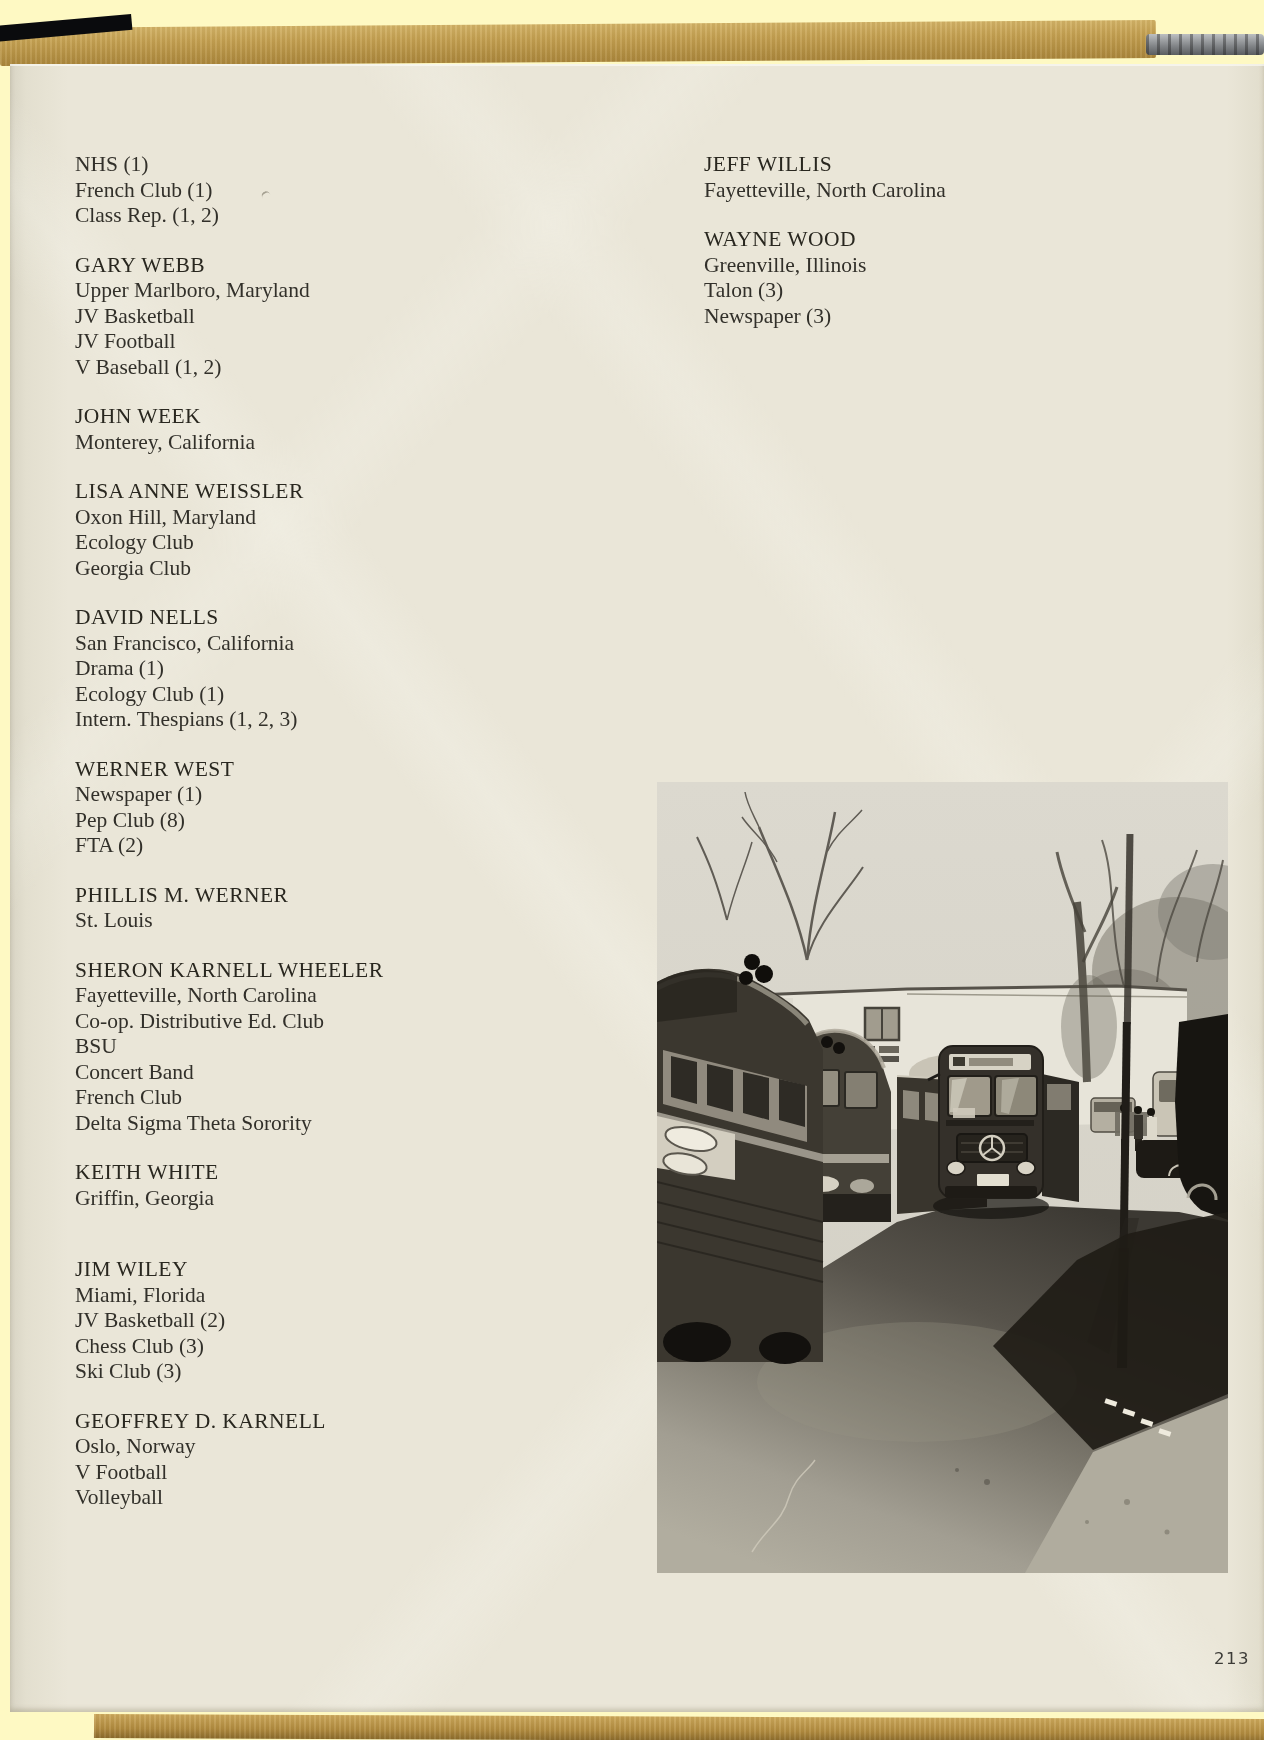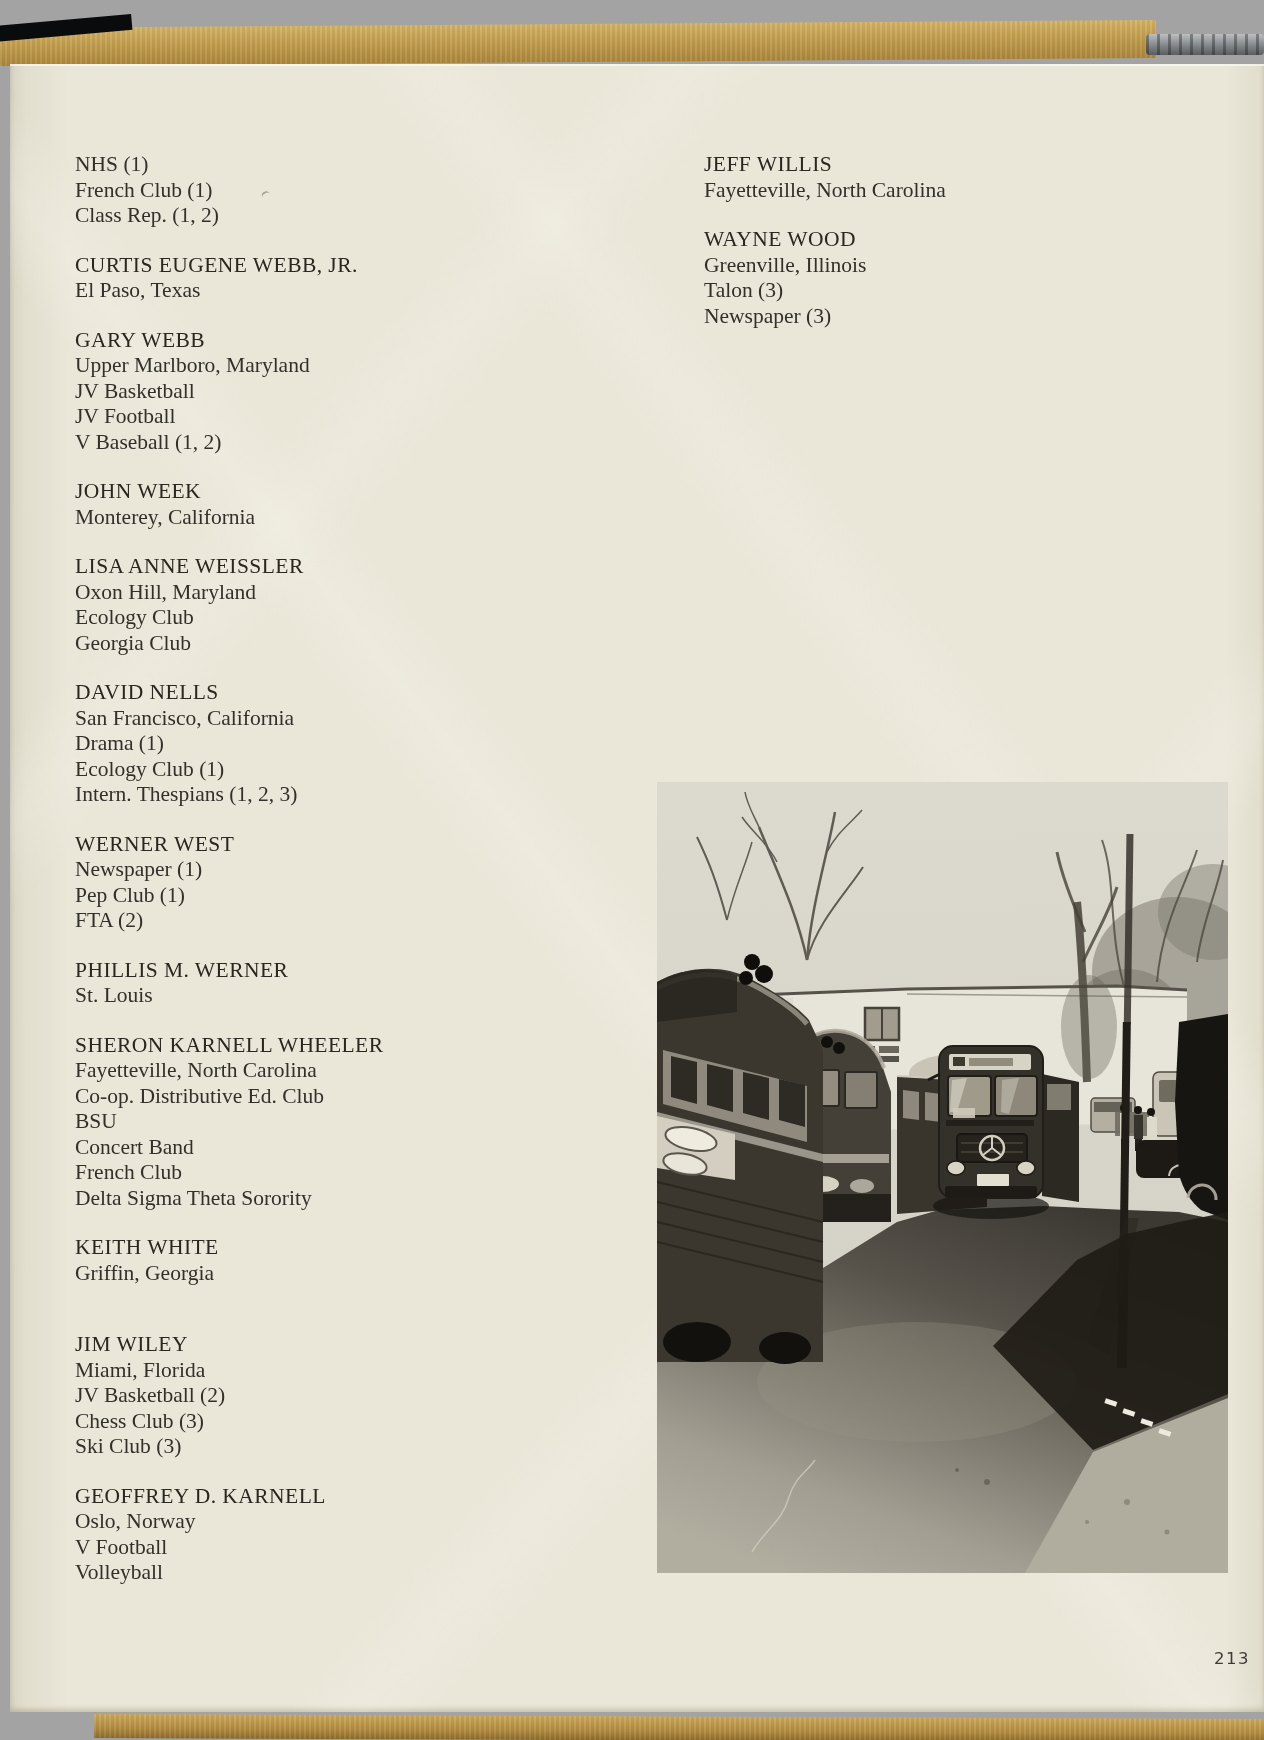--- a/index.html
+++ b/index.html
@@ -1,18 +1,18 @@
 <!DOCTYPE html>
 <html><head>
 <meta charset="utf-8">
 <style>
   html,body { margin:0; padding:0; background:#08090b; }
   .stage {
     position:relative; width:1264px; height:1740px;
-    background:#a3a3a3; overflow:hidden;
+    background:#fef9c3; overflow:hidden;
     font-family:"Liberation Serif","DejaVu Serif",serif;
     text-decoration:underline;
   }
   
   .cover-top {
     position:absolute; left:0; top:28px; width:1156px; height:38px;
     background:linear-gradient(180deg,#d4b468 0%,#c4a051 40%,#ab873c 100%);
     transform:rotate(-0.4deg); transform-origin:left center; border-radius:2px;
   }
   .cover-top::after {
@@ -96,24 +96,20 @@
   </div>
 
   <div class="col col-left">
 
     <div class="entry">
       <div class="entry-line">NHS (1)</div>
       <div class="entry-line">French Club (1)</div>
       <div class="entry-line">Class Rep. (1, 2)</div>
     </div>
 
-    <div class="entry">
-      <div class="entry-name">CURTIS EUGENE WEBB, JR.</div>
-      <div class="entry-line">El Paso, Texas</div>
-    </div>
 
     <div class="entry">
       <div class="entry-name">GARY WEBB</div>
       <div class="entry-line">Upper Marlboro, Maryland</div>
       <div class="entry-line">JV Basketball</div>
       <div class="entry-line">JV Football</div>
       <div class="entry-line">V Baseball (1, 2)</div>
     </div>
 
     <div class="entry">
@@ -132,21 +128,21 @@
       <div class="entry-name">DAVID NELLS</div>
       <div class="entry-line">San Francisco, California</div>
       <div class="entry-line">Drama (1)</div>
       <div class="entry-line">Ecology Club (1)</div>
       <div class="entry-line">Intern. Thespians (1, 2, 3)</div>
     </div>
 
     <div class="entry">
       <div class="entry-name">WERNER WEST</div>
       <div class="entry-line">Newspaper (1)</div>
-      <div class="entry-line">Pep Club (1)</div>
+      <div class="entry-line">Pep Club (8)</div>
       <div class="entry-line">FTA (2)</div>
     </div>
 
     <div class="entry">
       <div class="entry-name">PHILLIS M. WERNER</div>
       <div class="entry-line">St. Louis</div>
     </div>
 
     <div class="entry">
       <div class="entry-name">SHERON KARNELL WHEELER</div>

